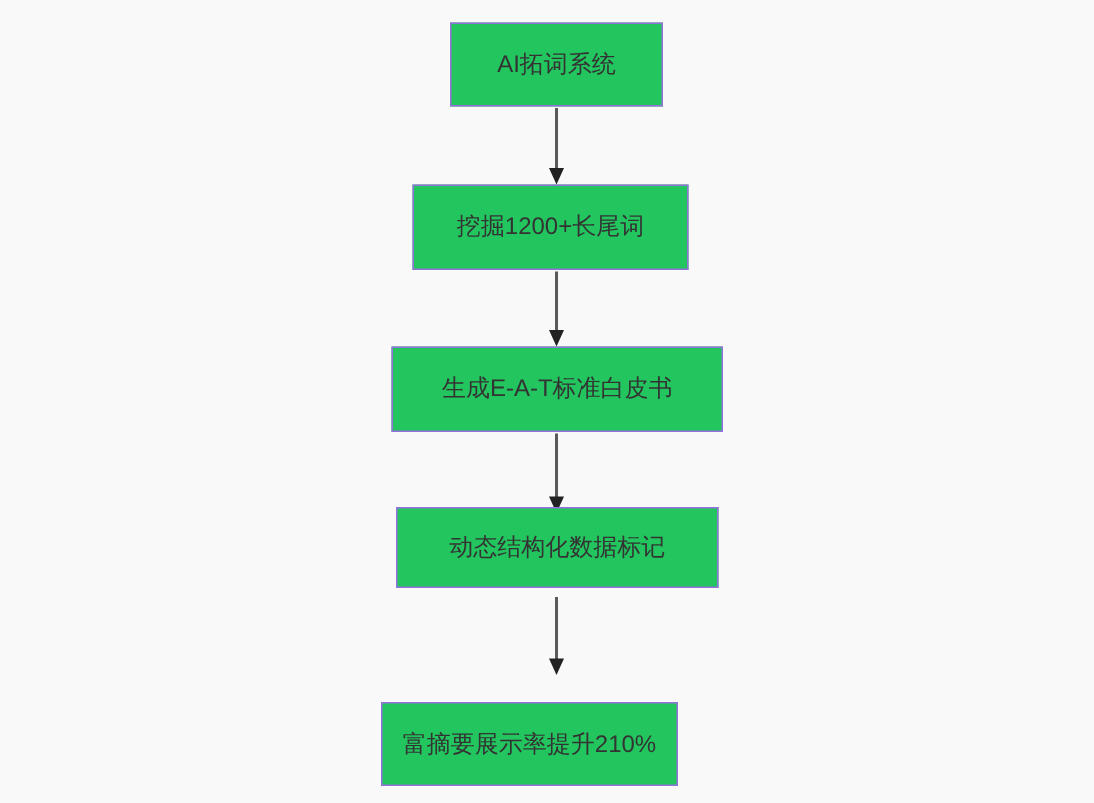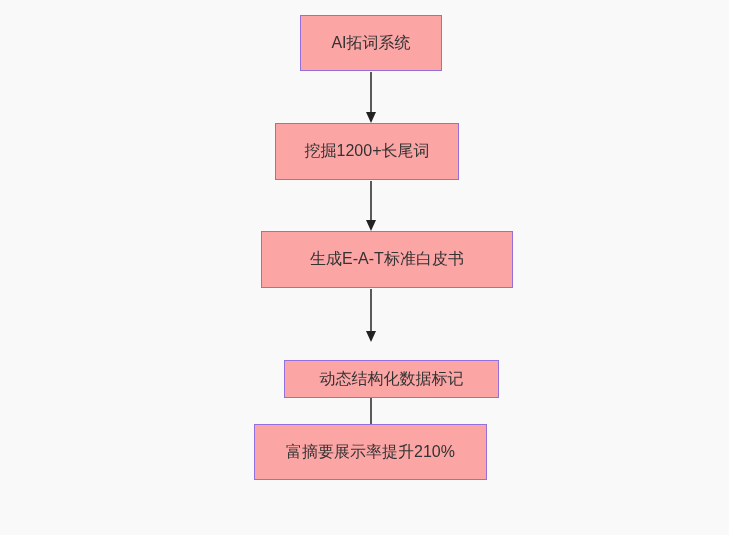--- a/index.html
+++ b/index.html
@@ -13,21 +13,21 @@
   .canvas {
     position: relative;
     width: 729px;
     height: 535px;
     background: #f9f9f9;
     overflow: hidden;
   }
   .node {
     position: absolute;
     box-sizing: border-box;
-    background: #fca5a5;
+    background: #22c55e;
     border: 1px solid #9370db;
     color: #333333;
     font-size: 16px;
     display: flex;
     align-items: center;
     justify-content: center;
     text-align: right;
     white-space: nowrap;
   }
   .edge-line {
@@ -39,23 +39,23 @@
     position: absolute;
     width: 0;
     height: 0;
     border-left: 5px solid transparent;
     border-right: 5px solid transparent;
     border-top: 11px solid #222222;
   }
   
   #node-0 { left: 300px; top: 15px;  width: 142px; height: 56px; }
   #node-1 { left: 275px; top: 123px; width: 184px; height: 57px; }
-  #node-2 { left: 261px; top: 231px; width: 252px; height: 57px; }
-  #node-3 { left: 264px; top: 360px; width: 215px; height: 38px; margin-left: 20px; }
-  #node-4 { left: 254px; top: 424px; width: 233px; height: 56px; }
+  #node-2 { left: 261px; top: 231px; width: 221px; height: 57px; }
+  #node-3 { left: 264px; top: 338px; width: 215px; height: 54px; }
+  #node-4 { left: 254px; top: 468px; width: 198px; height: 56px; }
   
   #edge-line-0 { left: 370px; top: 72px;  height: 41px; }
   #edge-head-0 { left: 366px; top: 112px; }
   #edge-line-1 { left: 370px; top: 181px; height: 40px; }
   #edge-head-1 { left: 366px; top: 220px; }
   #edge-line-2 { left: 370px; top: 289px; height: 43px; }
   #edge-head-2 { left: 366px; top: 331px; }
   #edge-line-3 { left: 370px; top: 398px; height: 42px; }
   #edge-head-3 { left: 366px; top: 439px; }
 </style>

